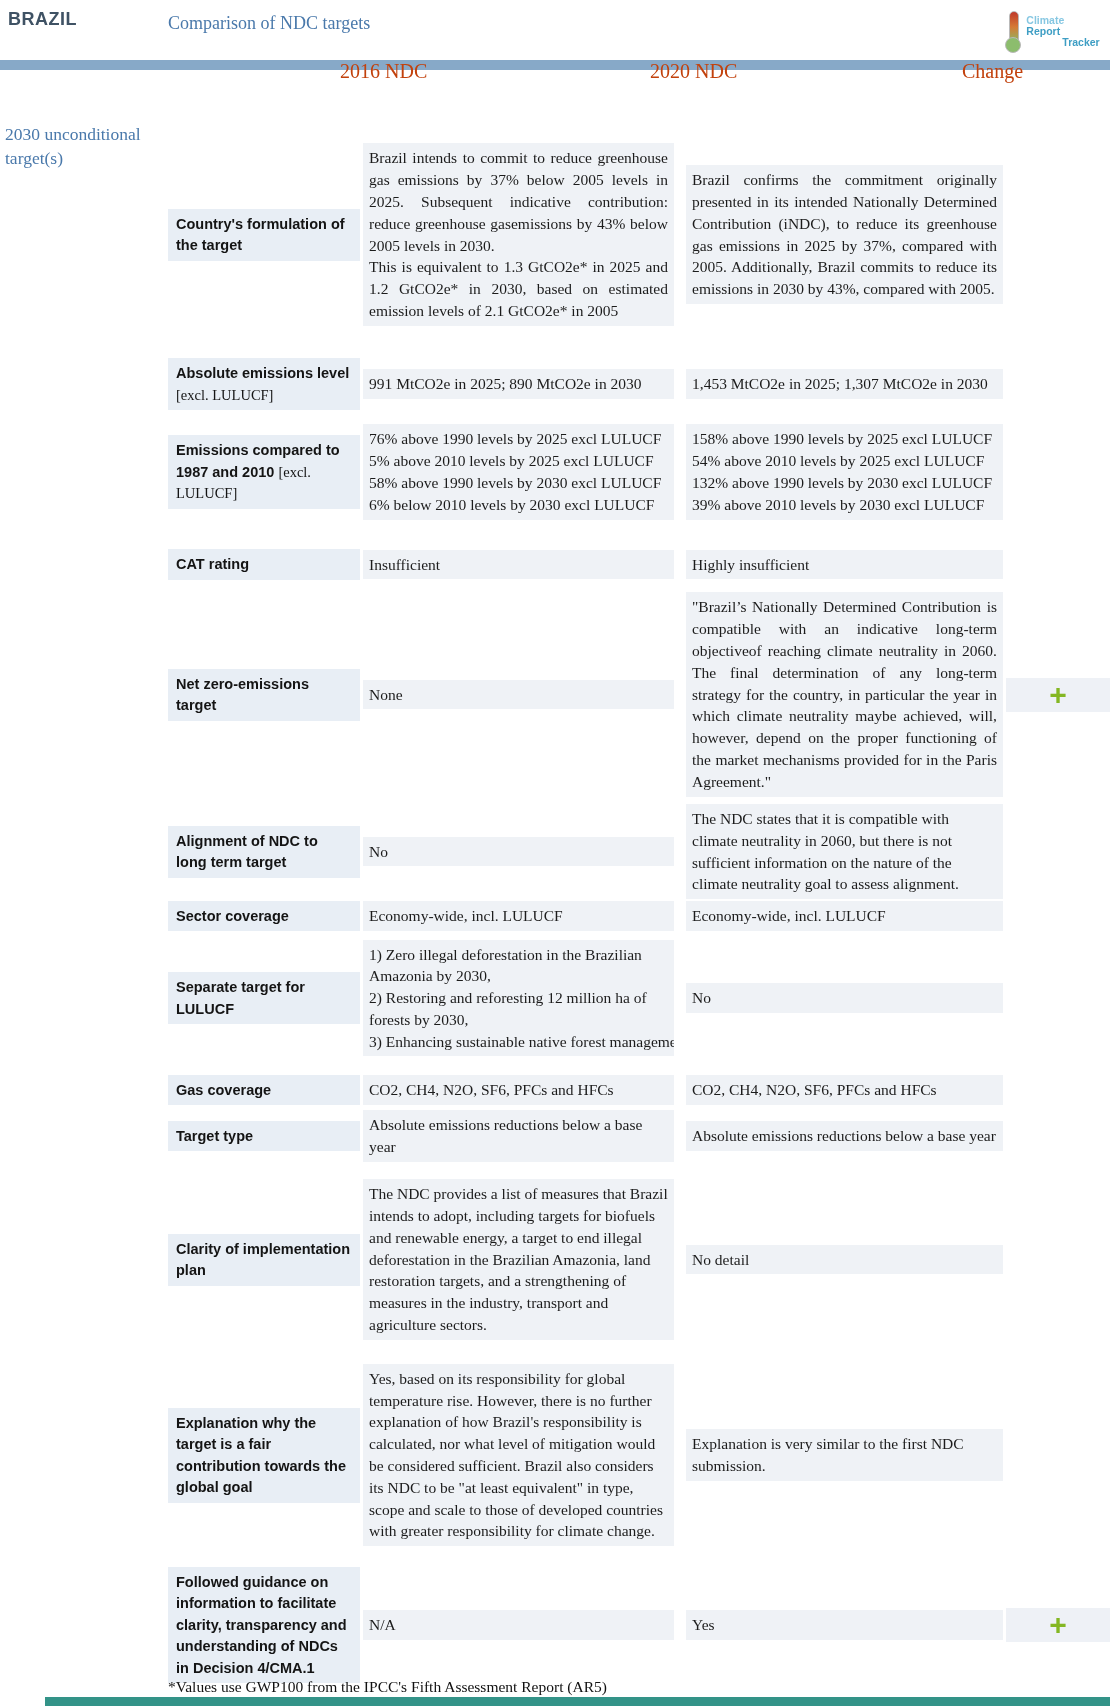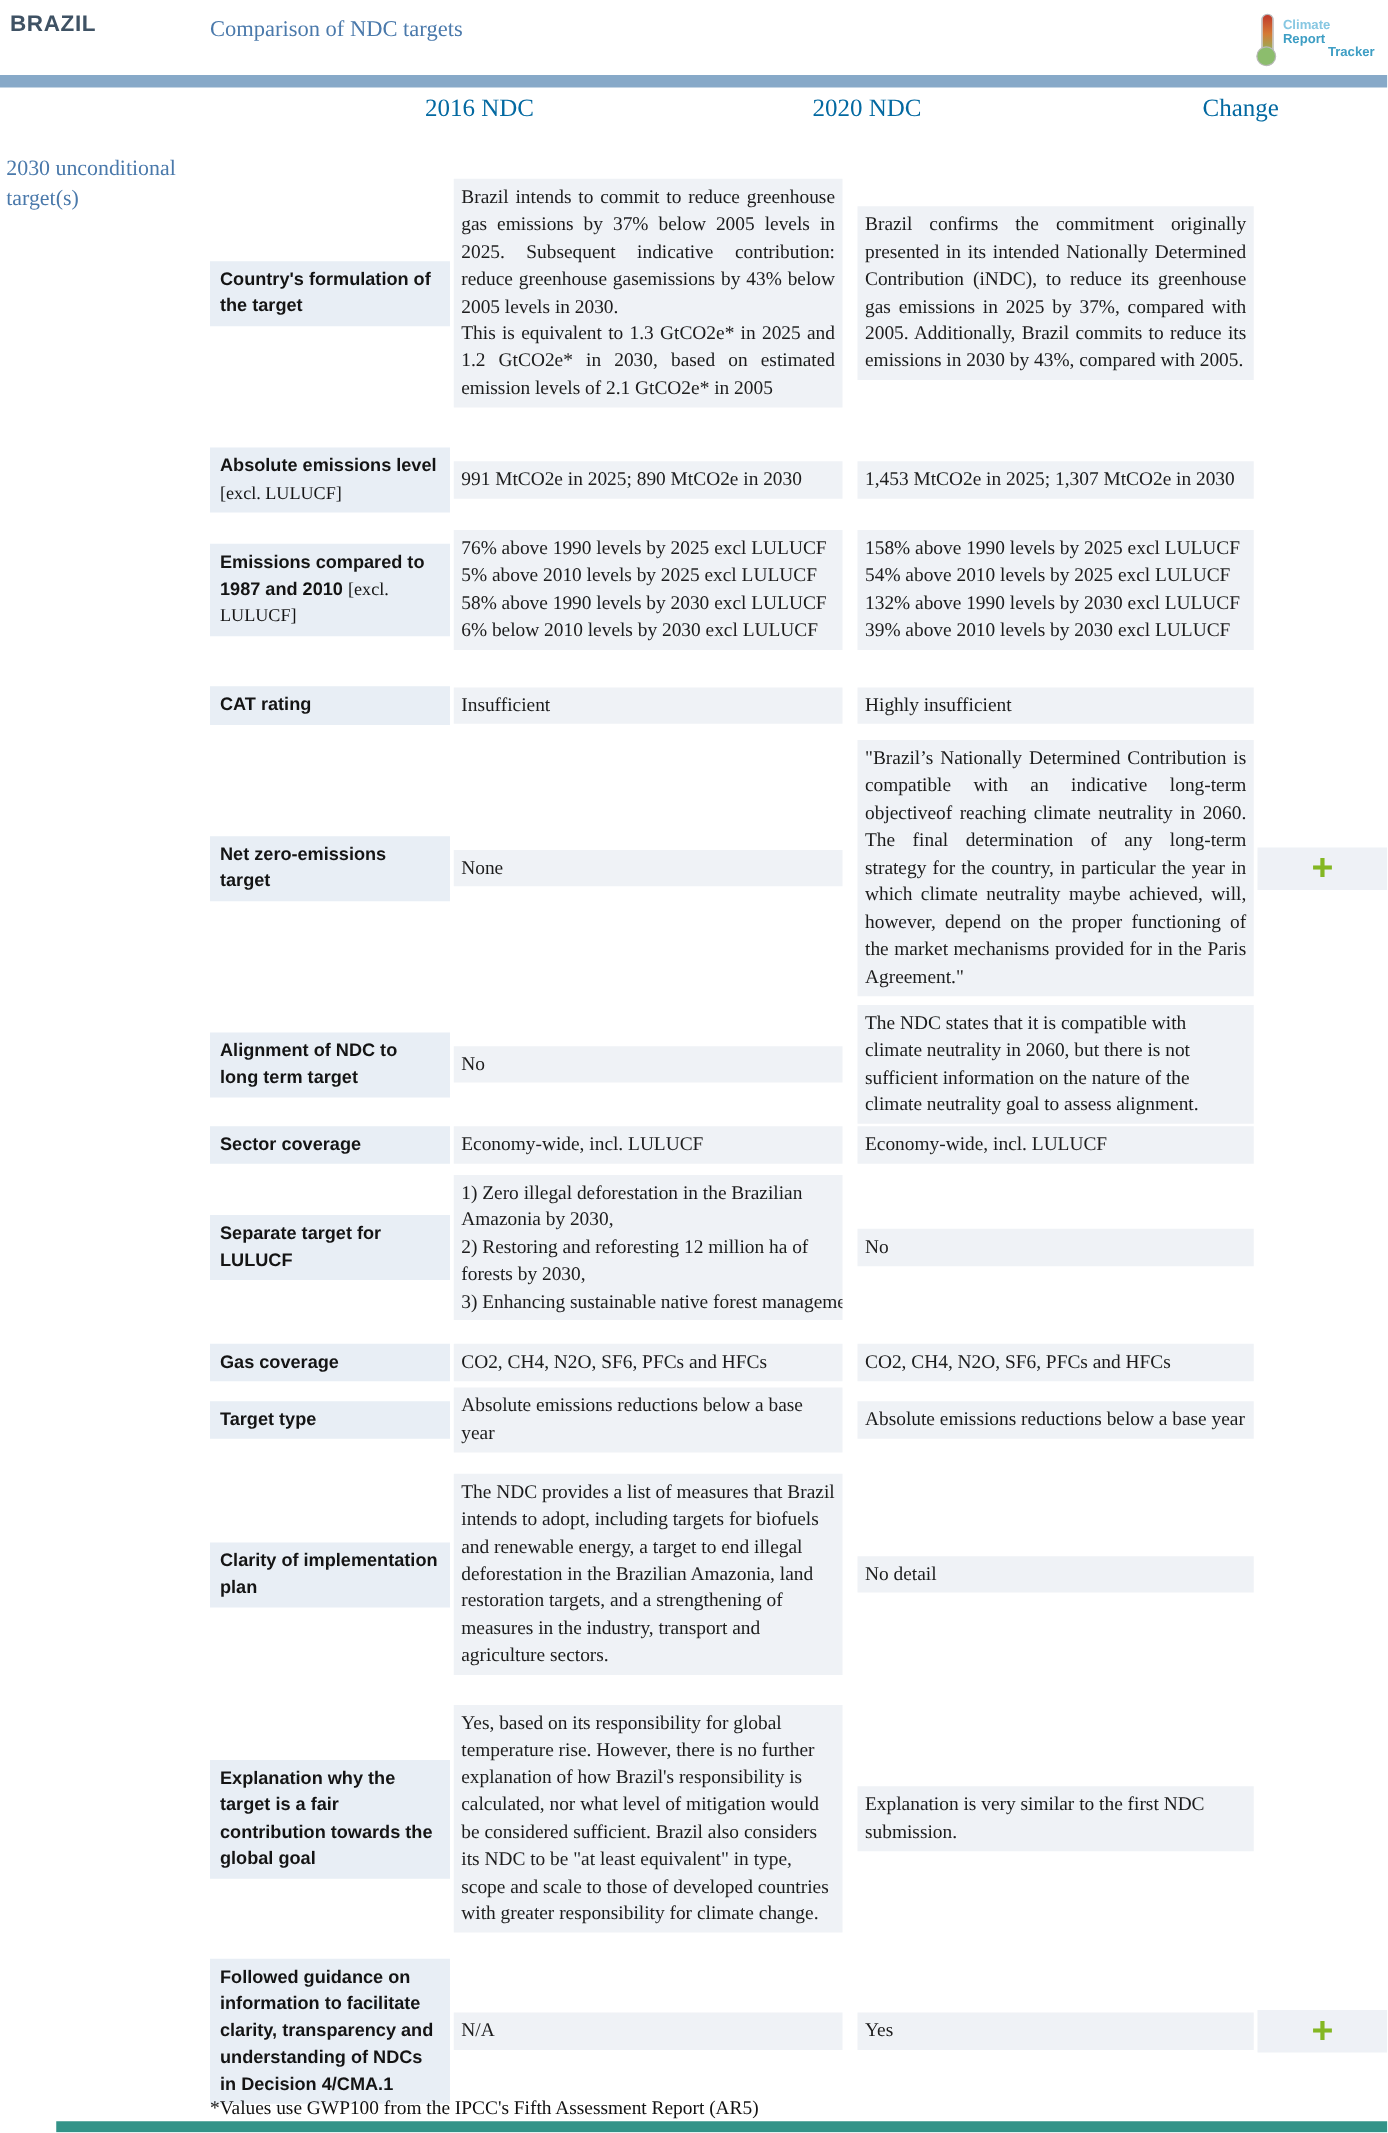--- a/index.html
+++ b/index.html
@@ -19,21 +19,21 @@
   .thermo .stem{position:absolute;left:5px;top:2px;width:8px;height:30px;border:1px solid #b9b9b9;
         border-radius:5px 5px 0 0;background:linear-gradient(#c0392b,#d57a35,#8cb860);}
   .thermo .bulb{position:absolute;left:1px;bottom:0;width:14px;height:14px;border:1px solid #b9b9b9;
         border-radius:50%;background:#8cbd6d;}
   .logo-text{font-family:"Liberation Sans",sans-serif;font-size:10.5px;line-height:11px;font-weight:bold;}
   .logo-text .l1{color:#86c7e2;}
   .logo-text .l2{color:#3e9ec4;}
   .logo-text .l3{color:#3e9ec4;margin-left:36px;}
 
   
-  .colhead{position:absolute;top:76px;font-size:20px;color:#0369a1;text-align:right;}
+  .colhead{position:absolute;top:60px;font-size:20px;color:#c2410c;text-align:right;}
   .ch-2016{left:340px;} .ch-2020{left:650px;} .ch-change{left:962px;}
 
   
   .side-label{position:absolute;left:5px;top:122px;width:160px;font-size:17.5px;
               color:#4a79ab;line-height:24px;}
 
   
   .table{position:absolute;left:168px;top:122px;width:942px;}
   .row{display:flex;align-items:center;}
   .cell{box-sizing:border-box;overflow:hidden;}

